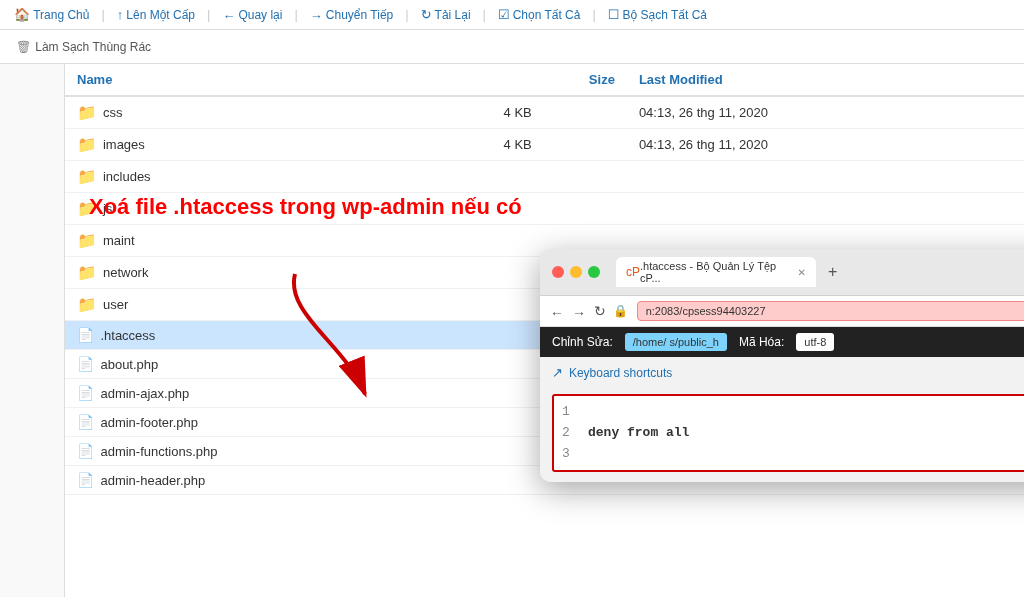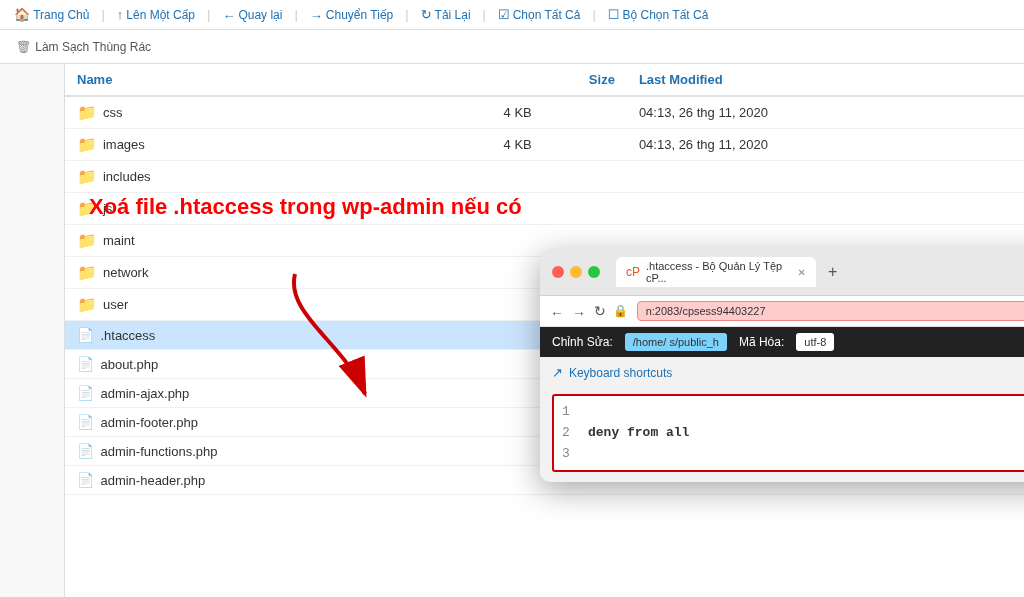--- a/index.html
+++ b/index.html
@@ -179,21 +179,20 @@
     .tl-green { background: #28c840; }
 
     .browser-tab {
       display: flex;
       align-items: center;
       background: #fff;
       border-radius: 6px 6px 0 0;
       padding: 3px 10px;
       font-size: 11px;
       color: #333;
-      gap: 6px;
       margin-left: 8px;
       flex: 1;
       max-width: 200px;
     }
     .tab-icon { color: #e05a1b; font-size: 12px; }
     .tab-close { color: #888; font-size: 10px; margin-left: auto; cursor: pointer; }
     .tab-new { color: #555; font-size: 16px; cursor: pointer; margin-left: 4px; }
 
     .browser-nav {
       background: #fff;
@@ -308,21 +307,21 @@
     <span>Tải Lại</span>
   </button>
   <span class="toolbar-divider">|</span>
   <button class="toolbar-btn">
     <span class="icon">☑</span>
     <span>Chọn Tất Cả</span>
   </button>
   <span class="toolbar-divider">|</span>
   <button class="toolbar-btn">
     <span class="icon">☐</span>
-    <span>Bộ Chọn Tất Cả</span>
+    <span>Bộ Sạch Tất Cả</span>
   </button>
 </div>
 
 <div class="toolbar2">
   <button class="toolbar2-btn">
     <span class="icon">🗑</span>
     <span>Làm Sạch Thùng Rác</span>
   </button>
 </div>
 

